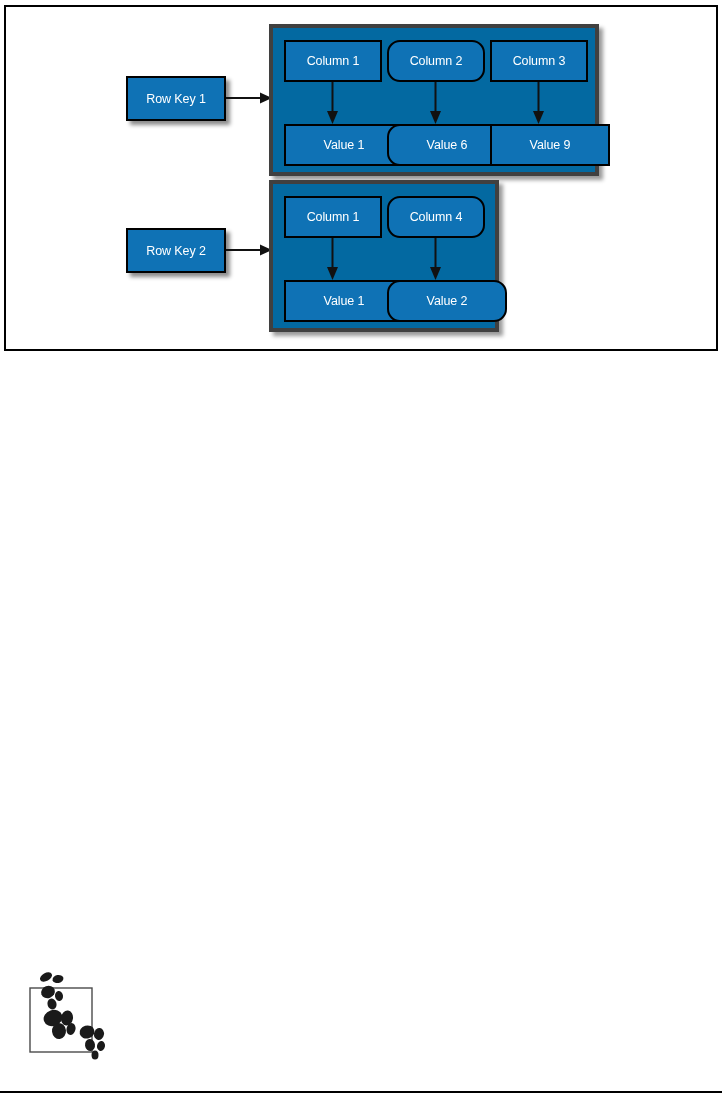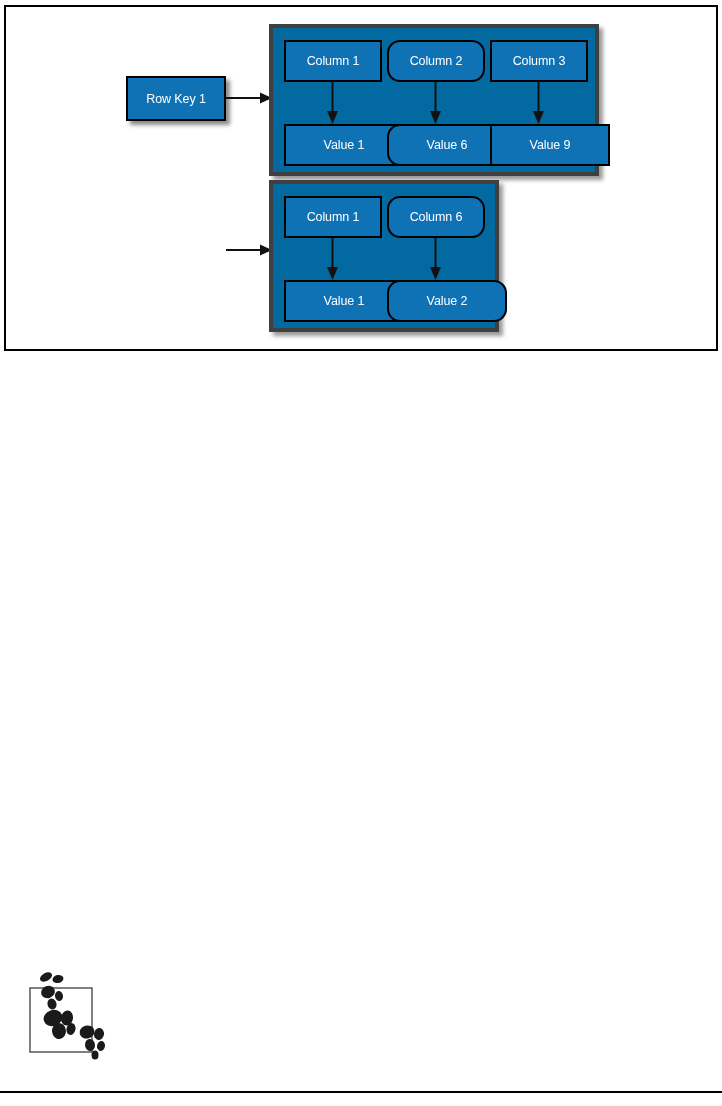--- a/index.html
+++ b/index.html
@@ -158,33 +158,36 @@
       <span>Value 1</span>
     </div>
     <div class="cell value col-slot-1">
       <span>Value 6</span>
     </div>
     <div class="cell value col-slot-2">
       <span>Value 9</span>
     </div>
   </div>
 
+  <div class="row-key" id="row-key-2">
+    <span>Row Key 2</span>
+  </div>
 
   <svg class="connector" id="connector-2" viewBox="0 0 46 12">
     <line x1="0" y1="6" x2="36" y2="6" stroke="#111111" stroke-width="2"></line>
     <polygon points="34,0.5 46,6 34,11.5" fill="#111111"></polygon>
   </svg>
 
   <div class="row-group" id="row-group-2">
 
     <div class="cell column col-slot-0">
       <span>Column 1</span>
     </div>
     <div class="cell column col-slot-1">
-      <span>Column 6</span>
+      <span>Column 4</span>
     </div>
 
     <svg class="down-arrow arrow-slot-0" viewBox="0 0 11 42">
       <line x1="5.5" y1="0" x2="5.5" y2="31" stroke="#111111" stroke-width="2"></line>
       <polygon points="0,29 11,29 5.5,42" fill="#111111"></polygon>
     </svg>
     <svg class="down-arrow arrow-slot-1" viewBox="0 0 11 42">
       <line x1="5.5" y1="0" x2="5.5" y2="31" stroke="#111111" stroke-width="2"></line>
       <polygon points="0,29 11,29 5.5,42" fill="#111111"></polygon>
     </svg>

